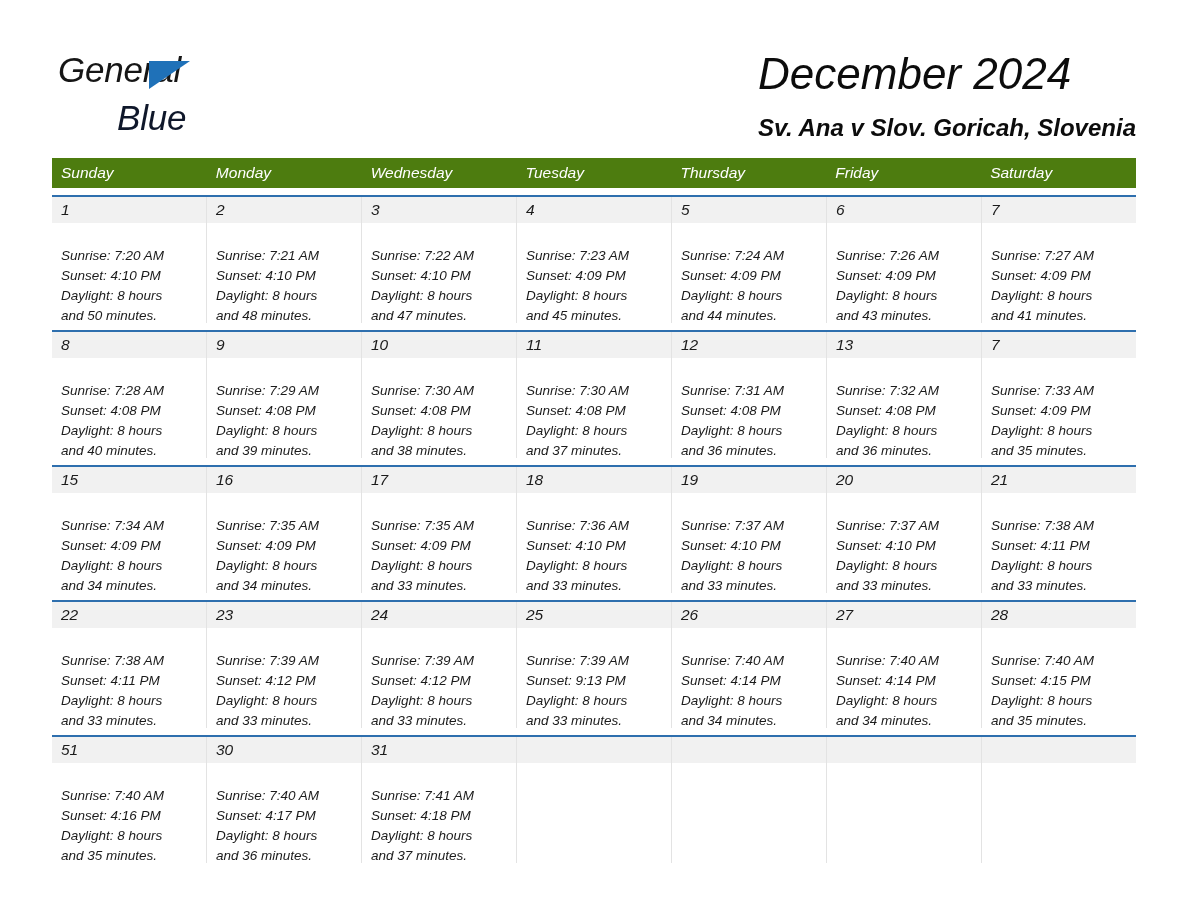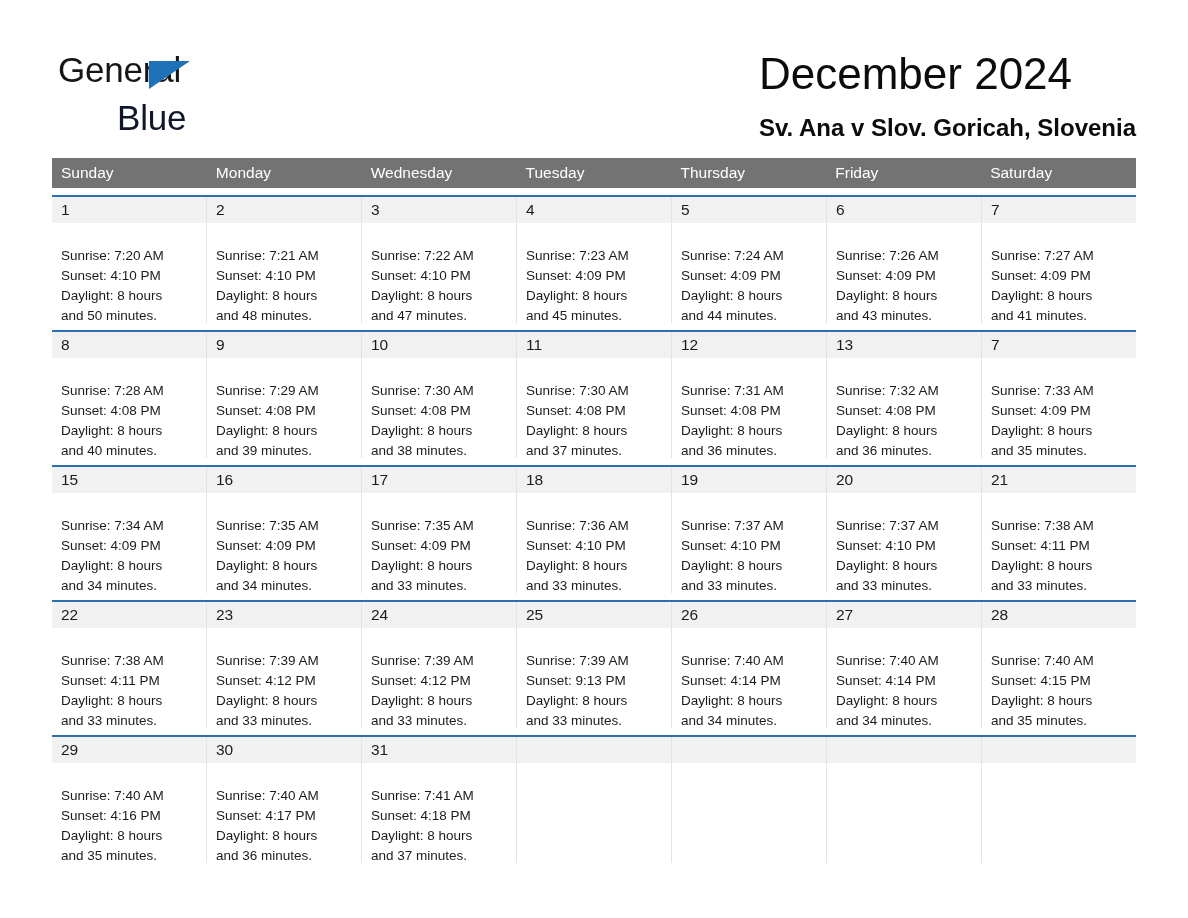--- a/index.html
+++ b/index.html
@@ -12,20 +12,21 @@
     height: 918px;
     font-family: "Liberation Sans", sans-serif;
     color: #000000;
     overflow: hidden;
   }
   .page {
     position: relative;
     width: 1188px;
     height: 662px;
     box-sizing: border-box;
+    font-style: italic;
   }
 
   
   .header {
     position: absolute;
     left: 0;
     top: 0;
     width: 1188px;
     height: 158px;
   }
@@ -91,21 +92,21 @@
   
   .calendar {
     position: absolute;
     left: 52px;
     top: 158px;
     width: 1084px;
   }
   .dow-row {
     display: flex;
     width: 100%;
-    background: #737373;
+    background: #4d7c0f;
     height: 30px;
   }
   .dow {
     flex: 1 1 0;
     color: #ffffff;
     font-size: 15.5px;
     line-height: 30px;
     padding-left: 9px;
     box-sizing: border-box;
     white-space: nowrap;
@@ -504,21 +505,21 @@
             <div>Sunset: 4:15 PM</div>
             <div>Daylight: 8 hours</div>
             <div>and 35 minutes.</div>
           </div>
         </div>
     </div>
 
     <div class="week">
       <div class="day-cell">
           <div class="day-num-band">
-            <div class="day-num">29</div>
+            <div class="day-num">51</div>
           </div>
           <div class="day-body">
             <div>Sunrise: 7:40 AM</div>
             <div>Sunset: 4:16 PM</div>
             <div>Daylight: 8 hours</div>
             <div>and 35 minutes.</div>
           </div>
         </div>
       <div class="day-cell">
           <div class="day-num-band">

